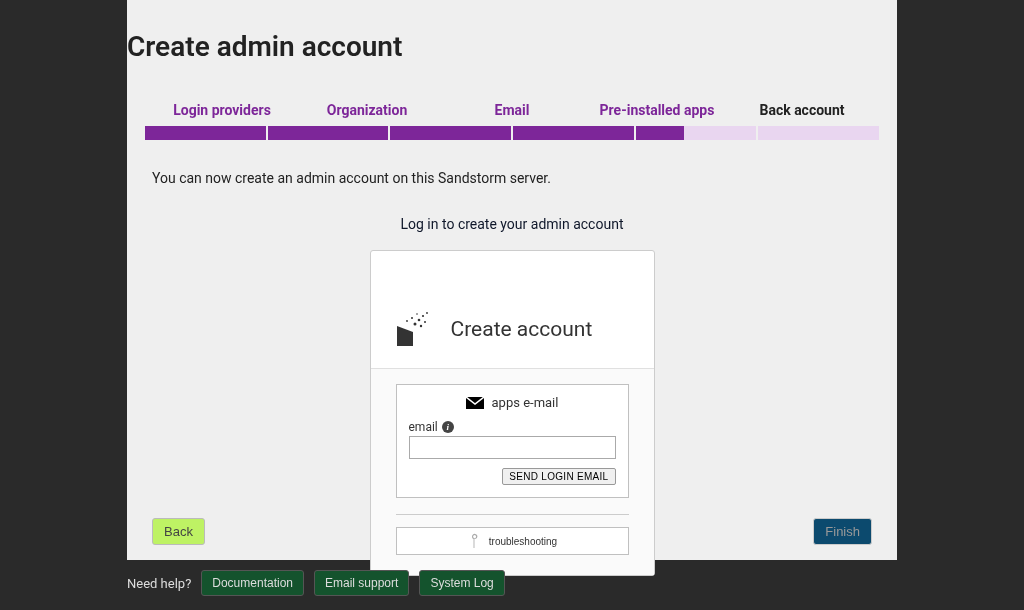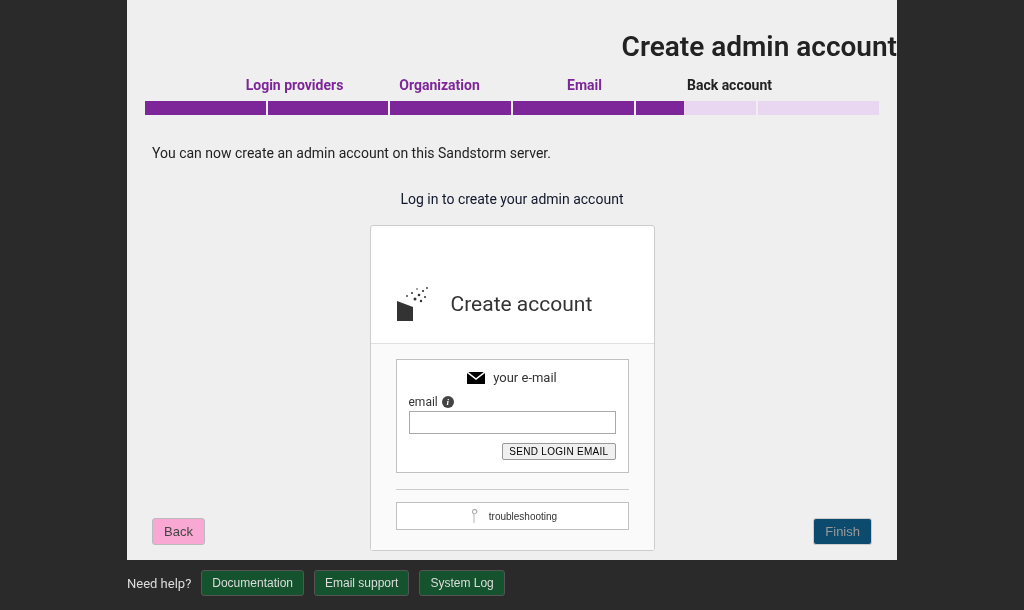--- a/index.html
+++ b/index.html
@@ -14,25 +14,25 @@
     .main-panel {
       background: #efefef;
       position: absolute;
       left: 127px;
       top: 0;
       width: 770px;
       height: 560px;
       padding: 30px 0 15px 0;
     }
     .page-title {
-      text-align: right;
+      text-align: left;
       font-size: 28px;
       font-weight: 600;
       color: #222;
-      margin-bottom: 8px;
+      margin-bottom: 33px;
     }
     .wizard-tabs {
       display: flex;
       justify-content: center;
       gap: 0;
       margin-bottom: 2px;
     }
     .wizard-tab {
       width: 145px;
       text-align: center;
@@ -181,21 +181,21 @@
     }
     .footer-nav {
       position: absolute;
       bottom: 15px;
       left: 25px;
       right: 25px;
       display: flex;
       justify-content: space-between;
     }
     .nav-btn {
-      background: #f9a8d4;
+      background: #bef264;
       border: 1px solid #bbb;
       border-radius: 3px;
       padding: 5px 11px;
       font-size: 13px;
       cursor: pointer;
       color: #444;
     }
     .nav-btn.disabled {
       background: #0c4a6e;
       color: #999;
@@ -227,20 +227,21 @@
 </head>
 <body>
 
 <div class="main-panel">
   <h1 class="page-title">Create admin account</h1>
 
   <div class="wizard-tabs">
     <div class="wizard-tab completed">Login providers</div>
     <div class="wizard-tab completed">Organization</div>
     <div class="wizard-tab completed">Email</div>
+    <div class="wizard-tab completed">Pre-installed apps</div>
     <div class="wizard-tab current">Back account</div>
   </div>
 
   <div class="progress-bar">
     <div class="progress-seg done"></div>
     <div class="progress-seg done"></div>
     <div class="progress-seg done"></div>
     <div class="progress-seg done"></div>
     <div class="progress-seg partial"></div>
     <div class="progress-seg"></div>
@@ -269,21 +270,21 @@
       </div>
       <div class="account-card-title">Create account</div>
     </div>
     <div class="account-card-body">
       <div class="email-box">
         <div class="email-box-header">
           <svg class="mail-icon" viewBox="0 0 18 12">
             <rect x="0" y="0" width="18" height="12" fill="#000"></rect>
             <polyline points="0,0 9,7 18,0" fill="none" stroke="#fff" stroke-width="1.5"></polyline>
           </svg>
-          <span>your e-mail</span>
+          <span>apps e-mail</span>
         </div>
         <div class="email-label-row">
           <span>email</span>
           <span class="info-icon">i</span>
         </div>
         <input type="text" class="email-input" style="">
         <div class="send-btn-row">
           <button class="send-login-btn">SEND LOGIN EMAIL</button>
         </div>
       </div>

